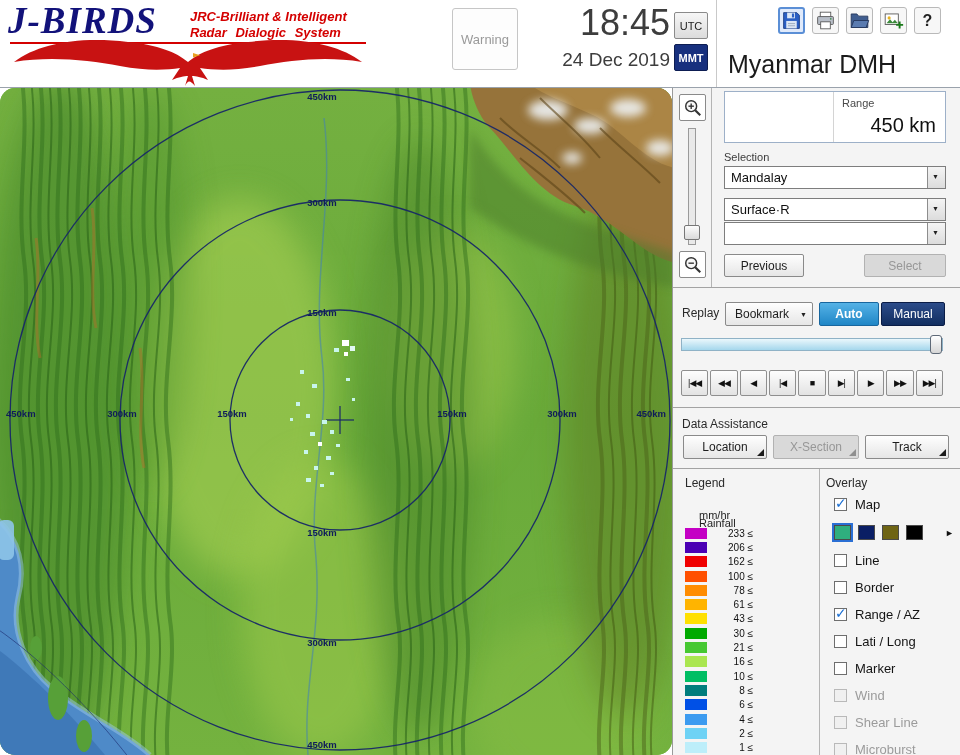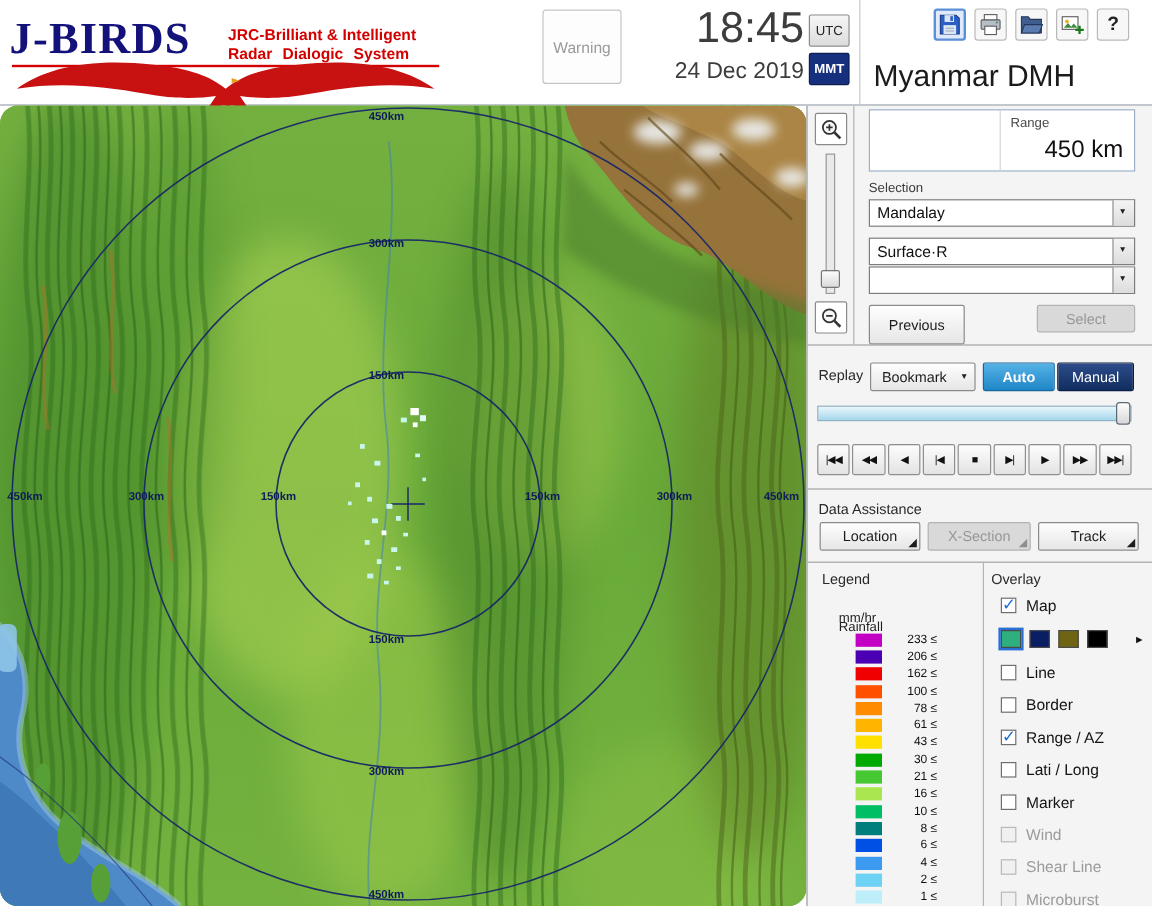--- a/index.html
+++ b/index.html
@@ -3,21 +3,21 @@
 <meta charset="utf-8">
 <style>
 *{margin:0;padding:0;box-sizing:border-box;}
 html,body{width:960px;height:755px;overflow:hidden;background:#fff;
   font-family:"Liberation Sans","DejaVu Sans",sans-serif;color:#222;}
 button{font-family:inherit;cursor:pointer;}
 .app{position:relative;width:960px;height:755px;}
 
 
 .hdr{position:absolute;left:0;top:0;width:960px;height:88px;background:#fff;border-bottom:1px solid #9aa2ac;}
-.logo{position:absolute;left:8px;top:14px;width:368px;height:84px;}
+.logo{position:absolute;left:8px;top:2px;width:368px;height:84px;font-style:italic;}
 .logo-title{position:absolute;left:0;top:0;font-family:"Liberation Serif","DejaVu Serif",serif;font-weight:700;font-size:37px;line-height:38px;color:#12127a;letter-spacing:1px;}
 .logo-sub{position:absolute;left:182px;top:7px;color:#d40000;font-weight:700;font-size:13px;line-height:16px;white-space:nowrap;}
 .logo-sub .ls2{word-spacing:5px;}
 .logo-rule{position:absolute;left:2px;top:40px;width:356px;height:2px;background:#d40000;}
 .eagle{position:absolute;left:0;top:32px;width:360px;height:52px;}
 .warning{position:absolute;left:452px;top:8px;width:66px;height:62px;background:#fdfdfd;border:1px solid #c6c6c6;border-radius:3px;color:#9a9a9a;font-size:13px;}
 .clock{position:absolute;left:520px;top:1px;width:150px;text-align:right;color:#3d3d3d;}
 .time{font-size:36px;line-height:44px;}
 .date{font-size:19px;line-height:24px;margin-top:3px;}
 .tz{position:absolute;left:674px;top:12px;width:34px;}
@@ -51,21 +51,21 @@
 .range-label{position:absolute;left:8px;top:5px;font-size:11px;color:#4a4a4a;}
 .range-value{position:absolute;right:9px;bottom:5px;font-size:20px;color:#101010;}
 .sel-label{position:absolute;left:12px;top:63px;font-size:11px;color:#3c3c3c;}
 .dd{position:absolute;left:12px;width:222px;height:23px;background:#fff;border:1px solid #7d7d7d;}
 .dd1{top:78px;}.dd2{top:110px;}.dd3{top:134px;}
 .dd-text{position:absolute;left:6px;top:3px;font-size:13px;color:#101010;}
 .dd-btn{position:absolute;right:0;top:0;width:18px;height:100%;background:linear-gradient(#f4f4f4,#dcdcdc);border-left:1px solid #8d8d8d;}
 .dd-btn::after{content:"\25BC";position:absolute;left:4px;top:6px;font-size:7px;color:#222;}
 .btn{border:1px solid #8a8a8a;background:linear-gradient(#fefefe,#e6e6e6);border-radius:2px;font-size:12px;color:#1d1d1d;padding:0;position:relative;}
 .btn.disabled{background:#d9d9d9;color:#979797;border-color:#b2b2b2;}
-.btn-prev{position:absolute;left:12px;top:166px;width:80px;height:33px;}
+.btn-prev{position:absolute;left:12px;top:166px;width:80px;height:23px;}
 .btn-select{position:absolute;left:152px;top:166px;width:82px;height:23px;}
 
 .sec-replay{position:absolute;left:0;top:199px;width:288px;height:120px;border-top:1px solid #a3a3a3;}
 .replay-label{position:absolute;left:9px;top:18px;font-size:12px;color:#2a2a2a;}
 .btn-bookmark{position:absolute;left:52px;top:14px;width:88px;height:24px;text-align:left;padding-left:9px;}
 .btn-bookmark::after{content:"\25BC";position:absolute;right:5px;top:8px;font-size:7px;color:#222;}
 .btn-auto{position:absolute;left:146px;top:14px;width:60px;height:24px;border:1px solid #18669e;background:linear-gradient(#55b2e6,#1f86c6);color:#fff;font-weight:700;font-size:12px;border-radius:2px;}
 .btn-manual{position:absolute;left:208px;top:14px;width:64px;height:24px;border:1px solid #0a1c46;background:linear-gradient(#2c4c8a,#122e60);color:#fff;font-size:12px;border-radius:2px;}
 .rslider{position:absolute;left:8px;top:50px;width:262px;height:13px;border:1px solid #8fb2c6;background:linear-gradient(#eaf7fc,#a5d7ec);}
 .rthumb{position:absolute;right:0;top:-4px;width:12px;height:19px;background:linear-gradient(#fff,#d6d6d6);border:1px solid #5f6a78;border-radius:3px;}
@@ -80,21 +80,21 @@
 .corner.disabled::after{border-color:transparent transparent #8f8f8f transparent;}
 
 .sec-bottom{position:absolute;left:0;top:380px;width:288px;height:287px;border-top:1px solid #a3a3a3;}
 .legend-col{position:absolute;left:0;top:0;width:146px;height:287px;}
 .overlay-col{position:absolute;left:146px;top:0;width:142px;height:287px;border-left:1px solid #b4b4b4;}
 .sec-title{font-size:12px;color:#2a2a2a;}
 .lg-title{position:absolute;left:12px;top:7px;}
 .lg-sub{position:absolute;left:26px;font-size:11px;color:#1f1f1f;}
 .lg-q{top:15px;margin-top:33px;}.lg-u{top:40px;}
 .lg-list{position:absolute;left:12px;top:57px;width:124px;}
-.lg-row{display:flex;align-items:center;height:14.3px;justify-content:center;}
+.lg-row{display:flex;align-items:center;height:14.3px;}
 .lg-sw{width:22px;height:11px;flex:none;}
 .lg-val{width:46px;text-align:right;font-size:10px;color:#101010;white-space:nowrap;}
 .ov-title{position:absolute;left:6px;top:7px;}
 .ov-list{position:absolute;left:14px;top:22px;width:122px;}
 .ov-row{display:flex;align-items:center;height:27px;}
 .ov-cb{width:13px;height:13px;background:#fff;border:1px solid #6e6e6e;position:relative;flex:none;}
 .ov-cb.checked::after{content:"\2713";position:absolute;left:0;top:-4px;font-size:14px;font-weight:700;color:#1a6fd4;}
 .ov-row.disabled .ov-cb{background:#f0f0f0;border-color:#b9b9b9;}
 .ov-label{margin-left:8px;font-size:13px;color:#141414;white-space:nowrap;}
 .ov-row.disabled .ov-label{color:#9b9b9b;}

